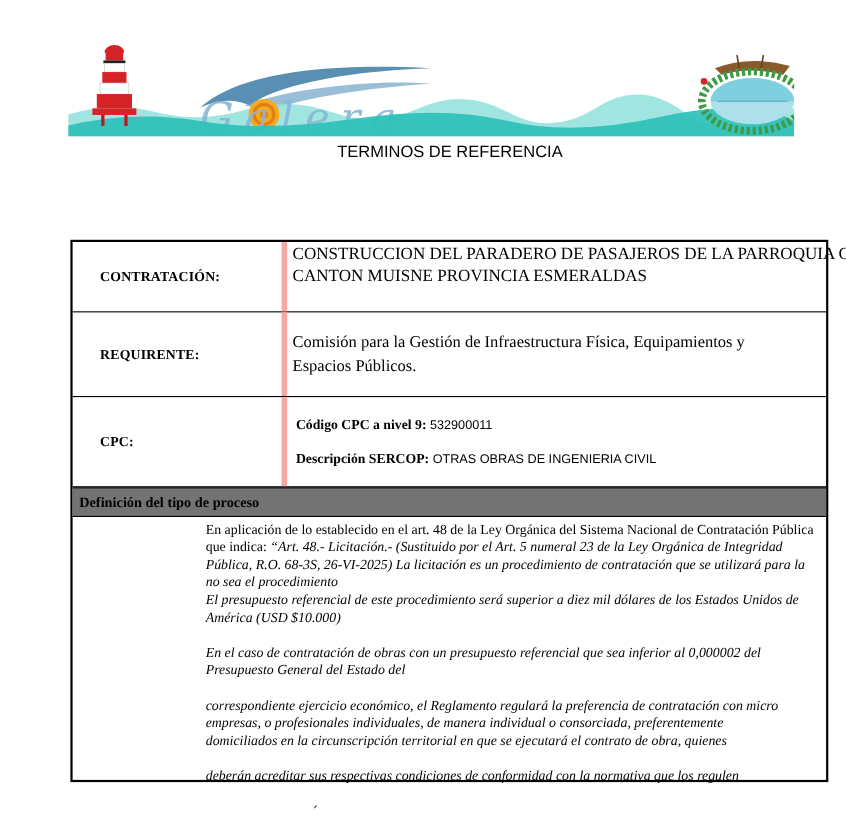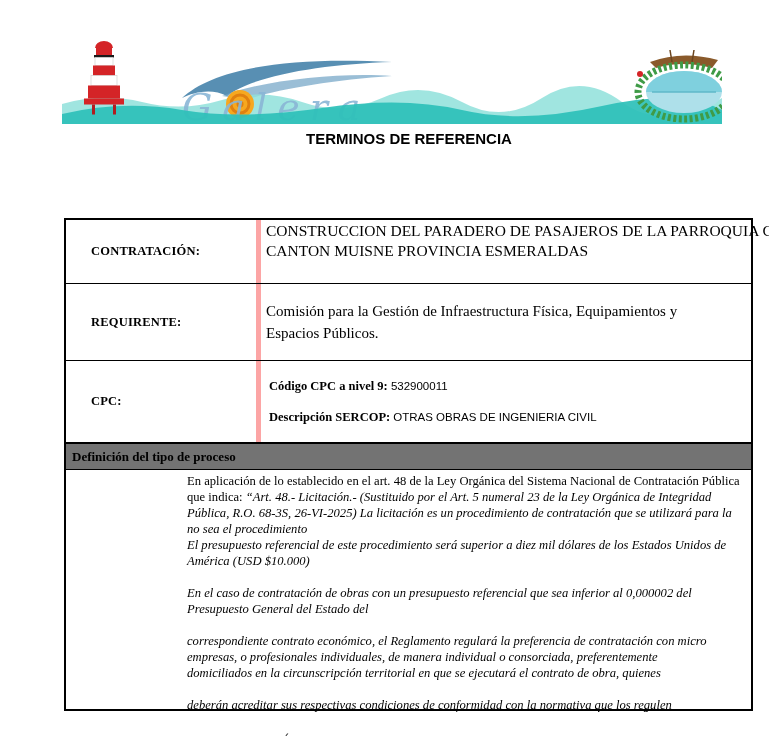--- a/index.html
+++ b/index.html
@@ -11,21 +11,21 @@
   #hdr svg{position:absolute;left:0;top:0;}
   #hdr-text{position:absolute;left:100px;top:8px;width:560px;text-align:center;
             font-family:"Liberation Sans",sans-serif;font-weight:bold;color:#1a1a1a;
             letter-spacing:-0.2px;line-height:17px;}
   #hdr-text .l1{font-size:14.5px;}
   #hdr-text .l2{font-size:14.5px;}
   #hdr-text .l3{font-size:15px;letter-spacing:0.5px;}
 
   
   #doc-title{position:absolute;left:65px;top:130px;width:688px;text-align:center;
-             font-family:"Liberation Sans",sans-serif;font-weight:bold;font-size:15px;}
+             font-family:"Liberation Sans",sans-serif;font-weight:normal;font-size:15px;}
   #sec-head{position:absolute;left:63px;top:190px;
             font-family:"Liberation Sans",sans-serif;font-weight:bold;font-size:13.5px;}
 
   
   #tbl{position:absolute;left:64px;top:218px;width:689px;height:493px;
        border:2px solid #000;box-sizing:border-box;background:#fff;}
   .trow{position:relative;width:100%;box-sizing:border-box;border-bottom:1px solid #000;}
   .trow:last-child{border-bottom:none;}
   .lblcell{position:absolute;left:0;top:0;bottom:0;width:195px;border-right:5px solid #fca5a5;
            box-sizing:border-box;display:flex;align-items:center;padding-left:25px;
@@ -138,21 +138,21 @@
           <div class="pline"><span>En aplicación de lo establecido en el art. 48 de la Ley Orgánica del Sistema Nacional de Contratación Pública</span></div>
           <div class="pline"><span>que indica: </span><span class="it">“Art. 48.- Licitación.- (Sustituido por el Art. 5 numeral 23 de la Ley Orgánica de Integridad</span></div>
           <div class="pline"><span class="it">Pública, R.O. 68-3S, 26-VI-2025) La licitación es un procedimiento de contratación que se utilizará para la</span></div>
           <div class="pline"><span class="it">no sea el procedimiento</span></div>
           <div class="pline"><span class="it">El presupuesto referencial de este procedimiento será superior a diez mil dólares de los Estados Unidos de</span></div>
           <div class="pline"><span class="it">América (USD $10.000)</span></div>
           <div class="pline">&nbsp;</div>
           <div class="pline"><span class="it">En el caso de contratación de obras con un presupuesto referencial que sea inferior al 0,000002 del</span></div>
           <div class="pline"><span class="it">Presupuesto General del Estado del</span></div>
           <div class="pline">&nbsp;</div>
-          <div class="pline"><span class="it">correspondiente contrato económico, el Reglamento regulará la preferencia de contratación con micro</span></div>
+          <div class="pline"><span class="it">correspondiente ejercicio económico, el Reglamento regulará la preferencia de contratación con micro</span></div>
           <div class="pline"><span class="it">empresas, o profesionales individuales, de manera individual o consorciada, preferentemente</span></div>
           <div class="pline"><span class="it">domiciliados en la circunscripción territorial en que se ejecutará el contrato de obra, quienes</span></div>
           <div class="pline">&nbsp;</div>
           <div class="pline"><span class="it">deberán acreditar sus respectivas condiciones de conformidad con la normativa que los regulen</span></div>
         </div>
     </div>
 
   </div>
 
   <div id="stray">´</div>

